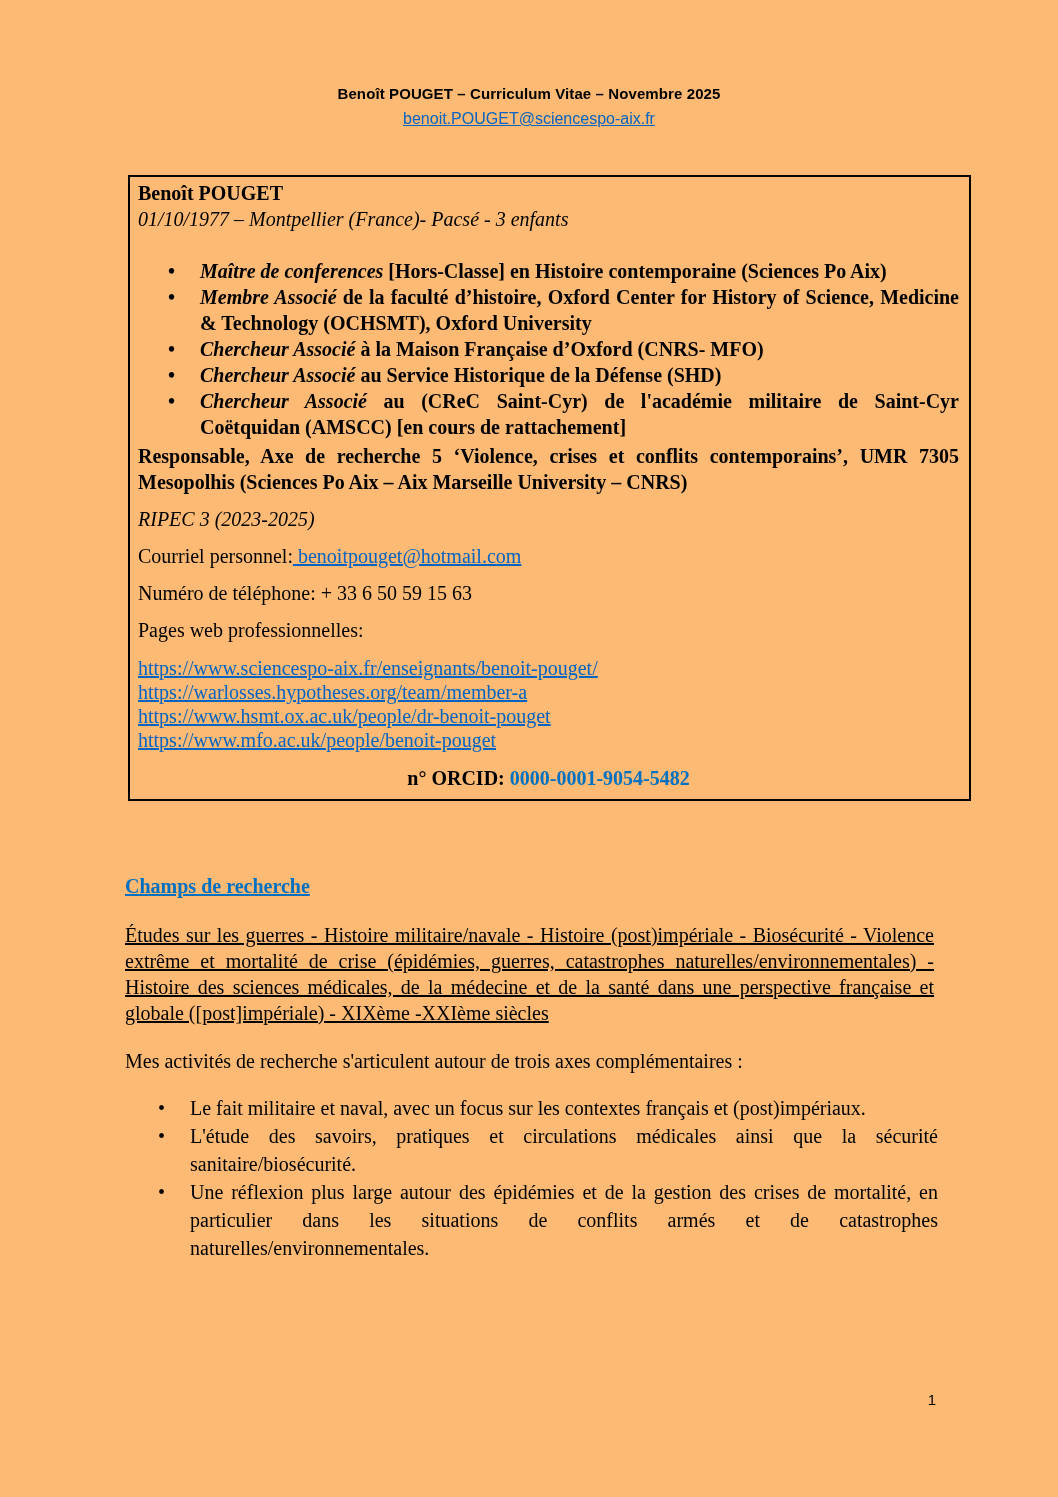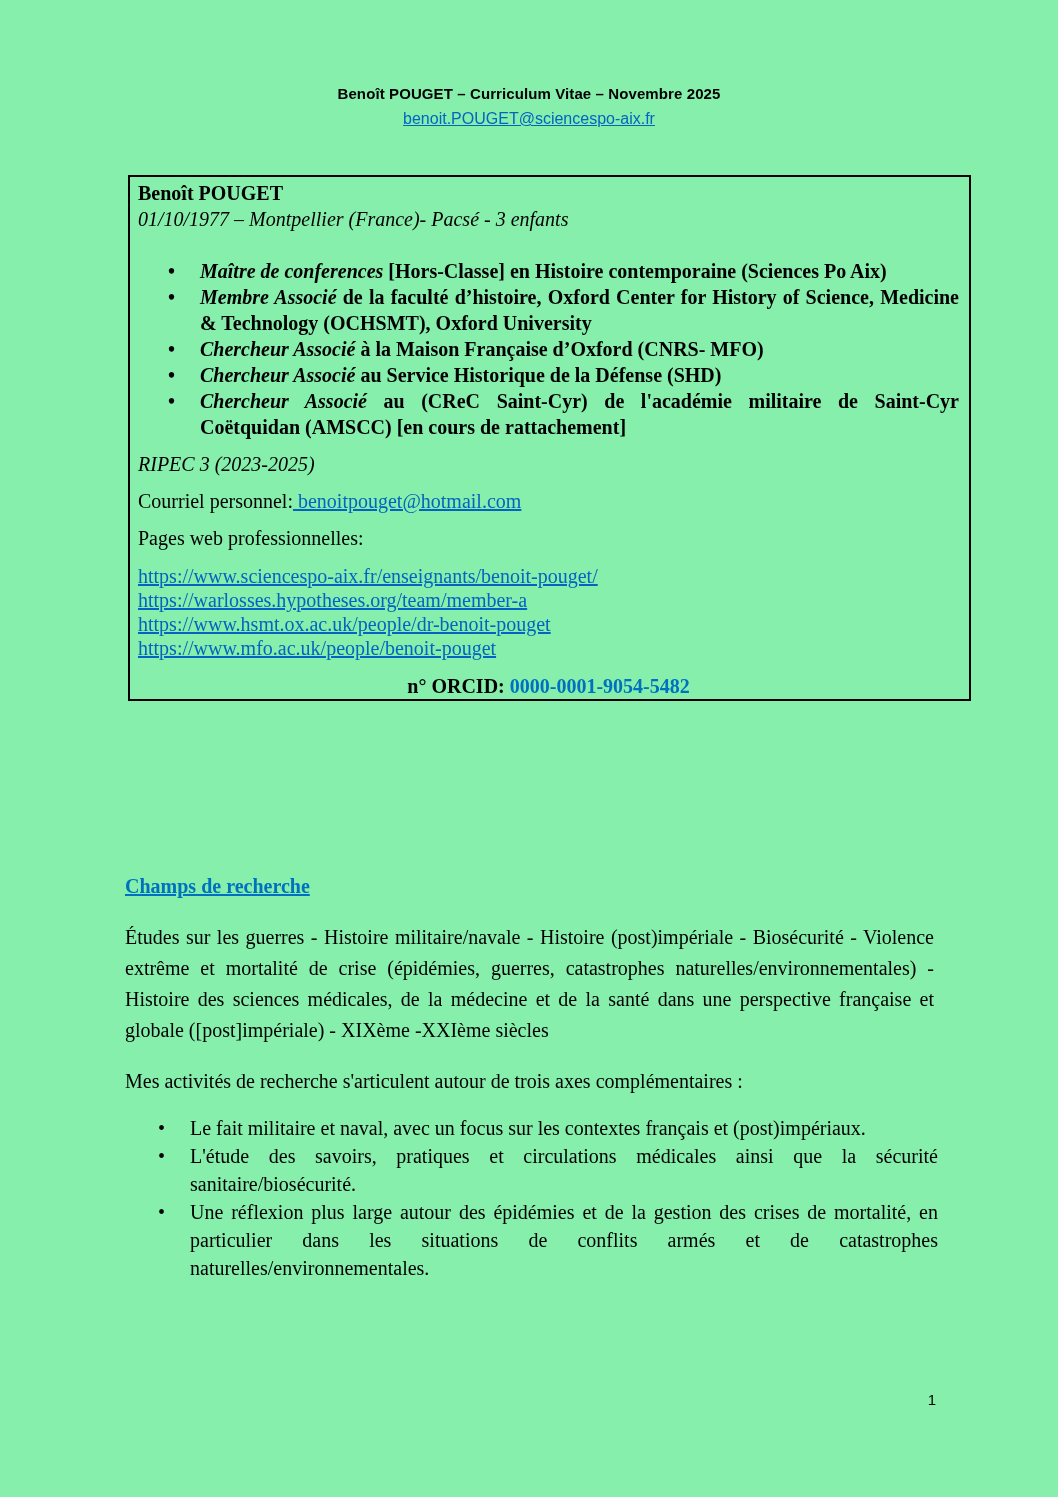--- a/index.html
+++ b/index.html
@@ -1,20 +1,20 @@
 <!DOCTYPE html>
 <html><head>
 <meta charset="utf-8">
 <style>
   html, body { margin:0; padding:0; background:#ffffff; }
   .page {
     position:relative;
     width:1058px; height:1497px;
     margin:0 auto;
-    background:#86efac;
+    background:#fdba74;
     color:#000000;
     font-family:"Liberation Serif","DejaVu Serif",serif;
     font-size:20px;
     line-height:26px;
     overflow:hidden;
   }
 
   
   .doc-header {
     position:absolute; top:84px; left:0; width:100%;
@@ -25,21 +25,21 @@
   .doc-email {
     display:inline-block; margin-top:4px;
     font-size:16px; line-height:20px;
     color:#0563C1; text-decoration:underline; cursor:pointer;
   }
 
   
   .id-box {
     position:absolute; left:128px; top:175px; width:843px;
     border:2px solid #000;
-    padding:3px 10px 0 8px;
+    padding:3px 10px 8px 8px;
     box-sizing:border-box;
   }
   .id-box p { margin:11px 0 0 0; }
   .name  { font-weight:700; }
   .birth { font-style:italic; }
 
   ul.positions { list-style:none; margin:26px 0 0 0; padding:0; font-weight:700; }
   ul.positions li { display:flex; }
   .bullet { flex:0 0 62px; padding-left:30px; box-sizing:border-box; }
   .ptext  { flex:1; text-align:justify; }
@@ -55,21 +55,21 @@
 
   .orcid { margin-top:13px !important; font-weight:700;text-align:center; }
   a.orcid-num { color:#0070C0; text-decoration:none; cursor:pointer; }
 
   
   .research { position:absolute; left:125px; top:872px; width:813px; }
   .research h2 {
     margin:0; font-size:20px; line-height:28px; font-weight:700;
     color:#0070C0; text-decoration:underline;
   }
-  .fields { margin:22px 4px 0 0; text-align:justify; line-height:31px; }
+  .fields { margin:22px 4px 0 0; text-align:justify; line-height:26px;text-decoration:underline; }
   .intro  { margin:21px 0 0 0; line-height:28px; }
   ul.axes { list-style:none; margin:19px 0 0 0; padding:0; line-height:28px; }
   ul.axes li { display:flex; }
   ul.axes .bullet { flex:0 0 65px; padding-left:33px; }
   .atext { flex:1; text-align:justify; }
 
   
   .page-number {
     position:absolute; top:1390px; left:0; width:936px;
     text-align:right;
@@ -107,25 +107,27 @@
       <li>
         <span class="bullet">•</span>
         <span class="ptext"><span class="lead">Chercheur Associé</span><span> au Service Historique de la Défense (SHD)</span></span>
       </li>
       <li>
         <span class="bullet">•</span>
         <span class="ptext"><span class="lead">Chercheur Associé</span><span> au (CReC Saint-Cyr) de l'académie militaire de Saint-Cyr Coëtquidan (AMSCC) [en cours de rattachement]</span></span>
       </li>
     </ul>
 
+    <p class="responsable">Responsable, Axe de recherche 5 ‘Violence, crises et conflits contemporains’, UMR 7305 Mesopolhis (Sciences Po Aix – Aix Marseille University – CNRS)</p>
     <p class="ripec">RIPEC 3 (2023-2025)</p>
 
 
     <p><span>Courriel personnel:</span><a class="link"> benoitpouget@hotmail.com</a></p>
 
+    <p>Numéro de téléphone: + 33 6 50 59 15 63</p>
 
     <p>Pages web professionnelles:</p>
 
     <p class="weblinks">
       <a class="link">https://www.sciencespo-aix.fr/enseignants/benoit-pouget/</a>
       <a class="link">https://warlosses.hypotheses.org/team/member-a</a>
       <a class="link">https://www.hsmt.ox.ac.uk/people/dr-benoit-pouget</a>
       <a class="link">https://www.mfo.ac.uk/people/benoit-pouget</a>
     </p>
 

